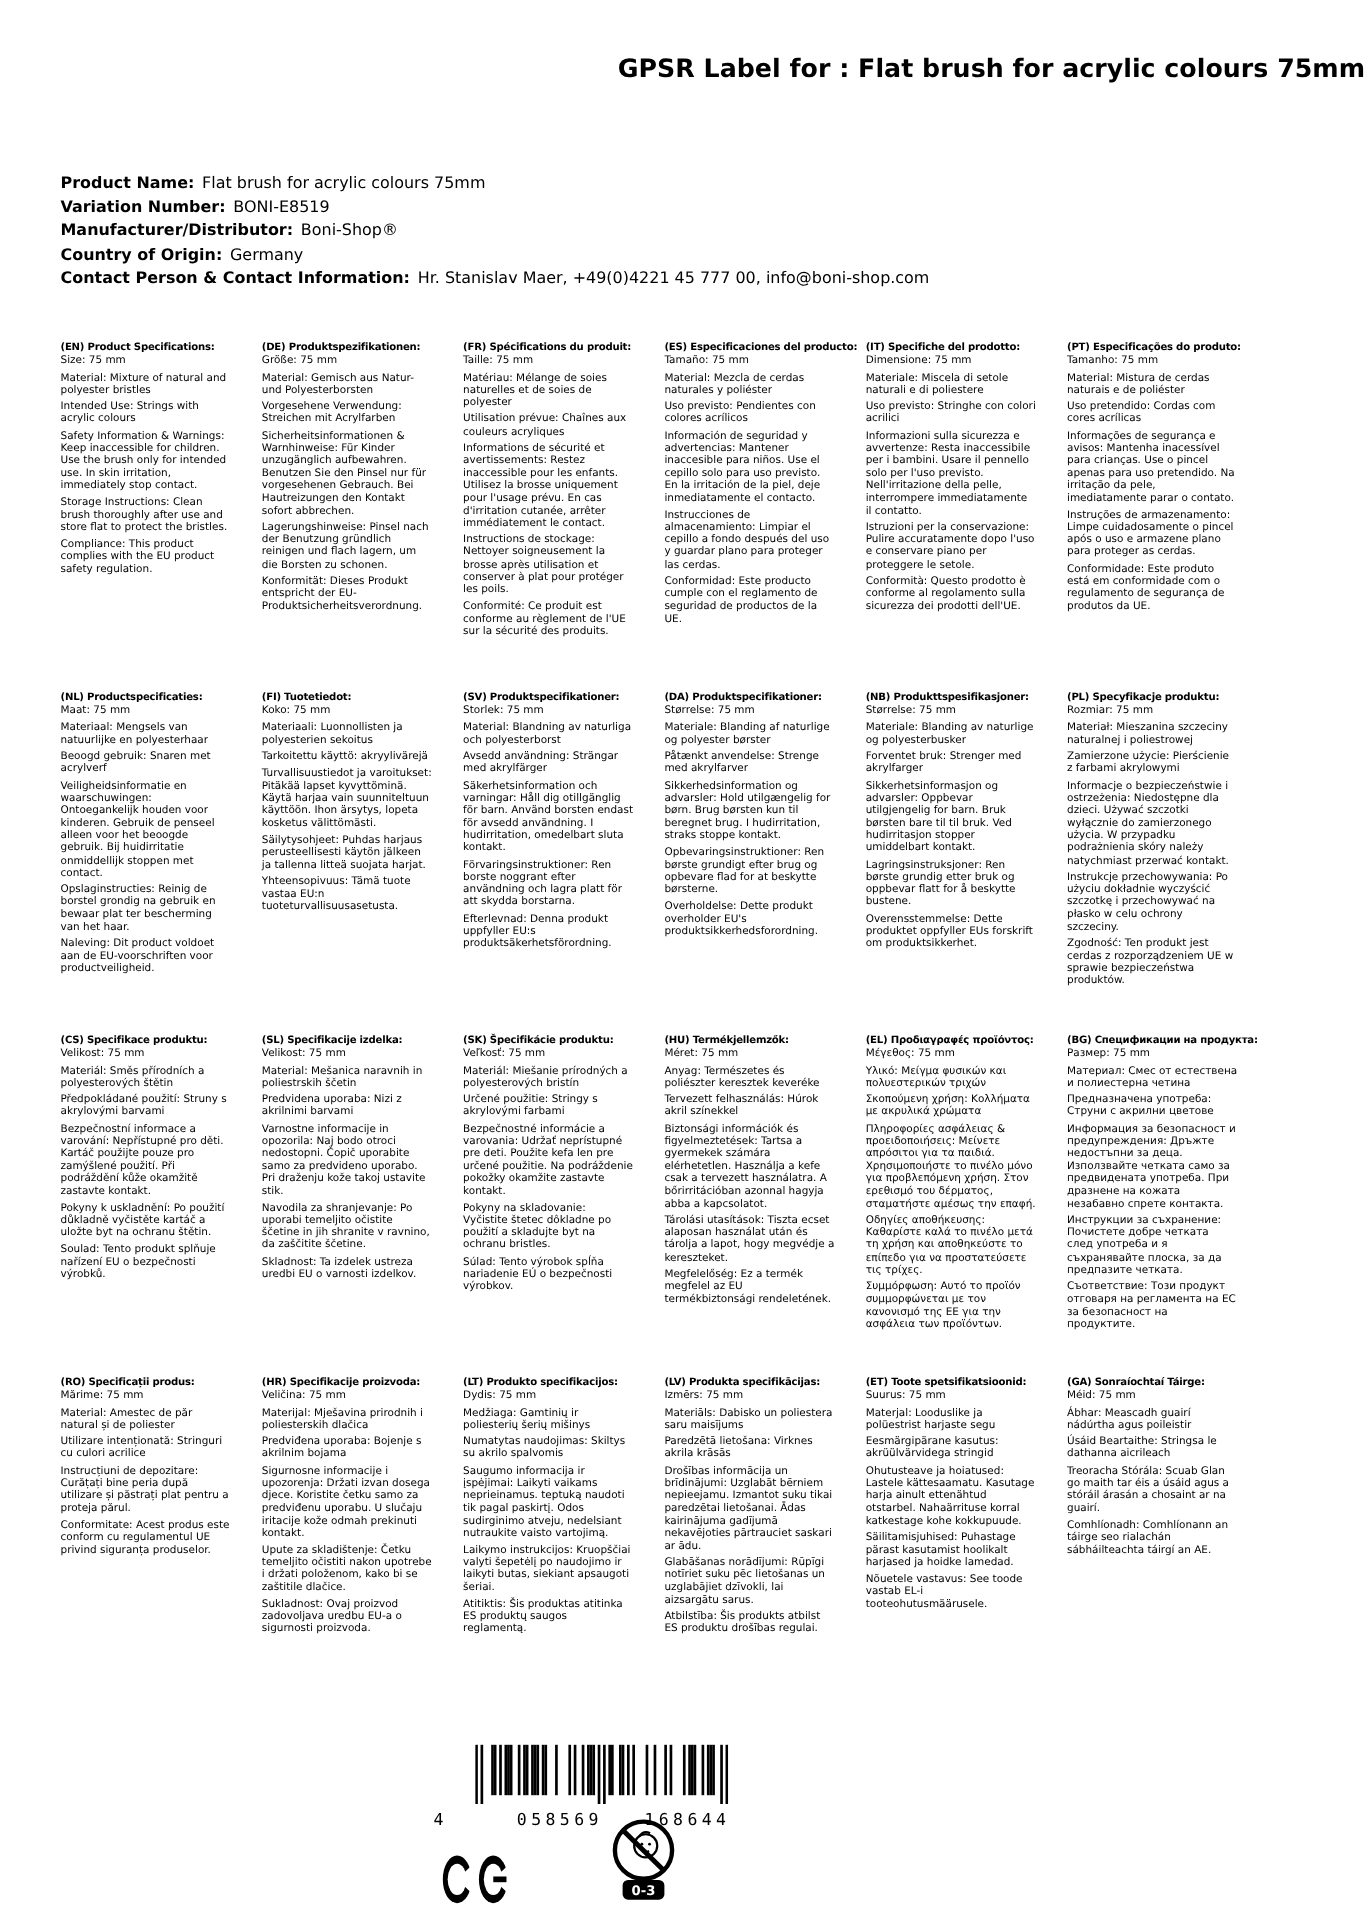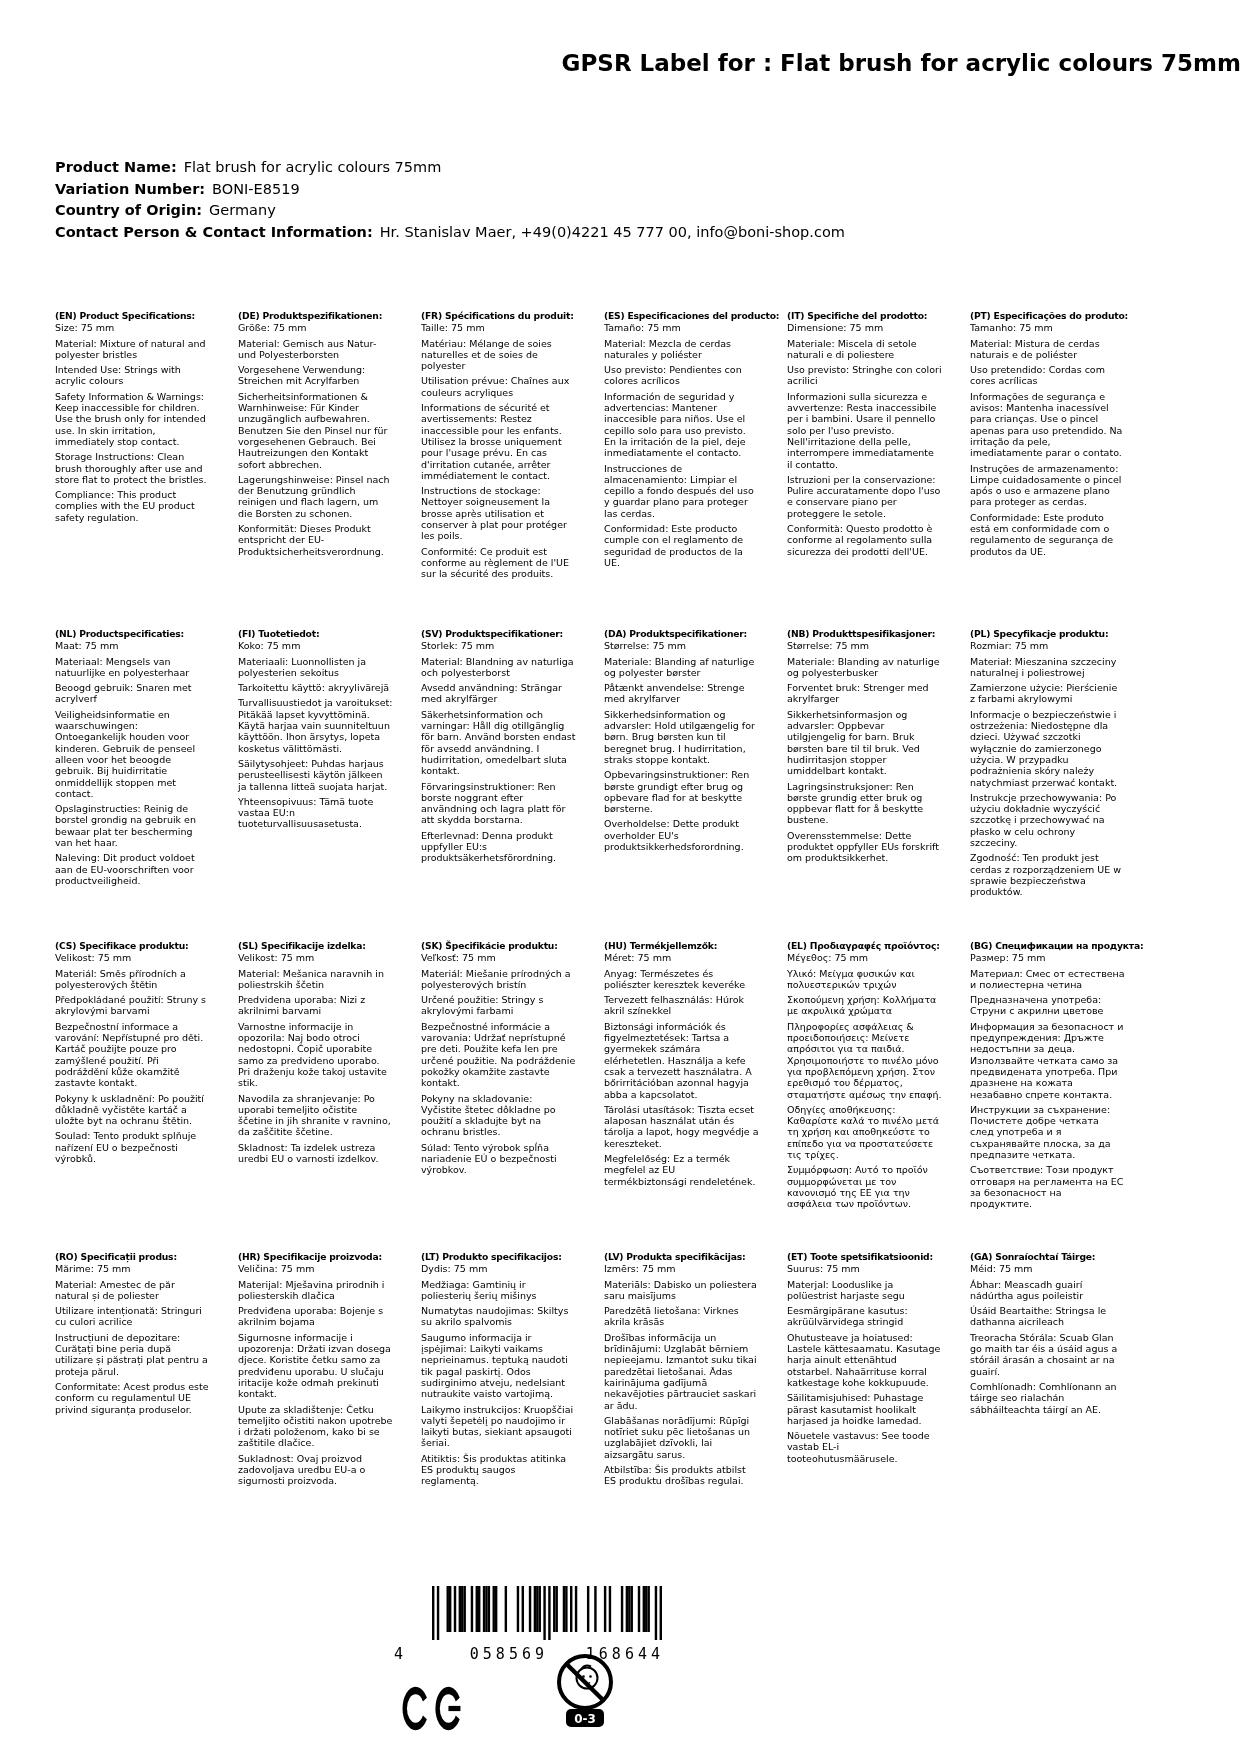--- a/index.html
+++ b/index.html
@@ -48,20 +48,21 @@
 </head>
 <body>
 
 <div class="page">
 
   <h1 class="title">GPSR Label for : Flat brush for acrylic colours 75mm</h1>
 
   <div class="product-info" id="product-info">
       <div><span class="pi-label">Product Name:</span><span class="pi-value">Flat brush for acrylic colours 75mm</span></div>
       <div><span class="pi-label">Variation Number:</span><span class="pi-value">BONI-E8519</span></div>
+      <div><span class="pi-label">Manufacturer/Distributor:</span><span class="pi-value">Boni-Shop®</span></div>
       <div><span class="pi-label">Country of Origin:</span><span class="pi-value">Germany</span></div>
       <div><span class="pi-label">Contact Person &amp; Contact Information:</span><span class="pi-value">Hr. Stanislav Maer, +49(0)4221 45 777 00, info@boni-shop.com</span></div>
     </div>
 
   <div class="spec-grid" id="spec-grid">
       <div class="spec-block">
         <div class="spec-header">(EN) Product Specifications:</div>
         <p class="spec-par">Size: 75 mm</p>
         <p class="spec-par">Material: Mixture of natural and polyester bristles</p>
         <p class="spec-par">Intended Use: Strings with acrylic colours</p>

